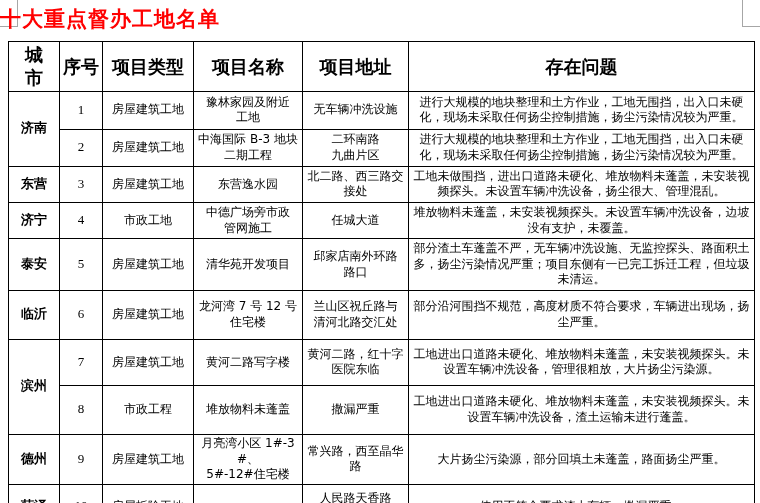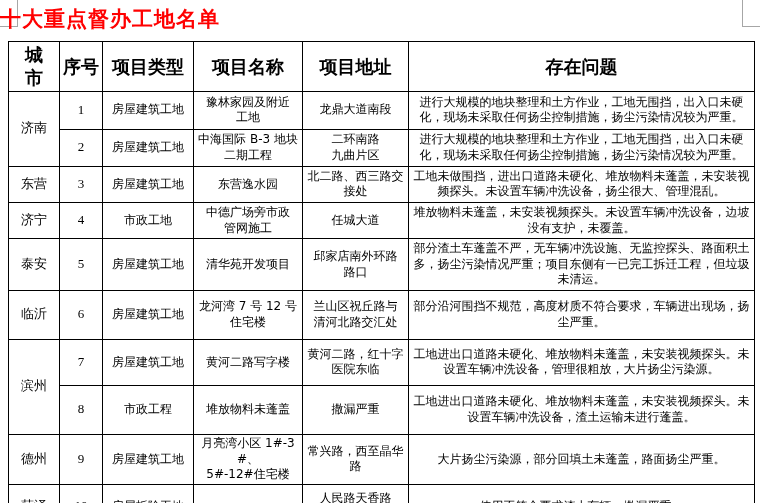--- a/index.html
+++ b/index.html
@@ -35,21 +35,21 @@
     border: 1px solid #000000;
     padding: 1px 3px;
     font-size: 12px;
     line-height: 1.3;
     text-align: center;
     vertical-align: middle;
     overflow: hidden;
     word-break: break-all;
   }
   th { font-weight: bold; font-size: 18px; }
-  td.city { font-weight: normal; font-size: 13px; }
+  td.city { font-weight: bold; font-size: 13px; }
   td.num  { font-family: "Liberation Serif", "DejaVu Serif", serif; font-size: 13px; }
   td.name, td.addr { white-space: pre-line; }
   td.problem { text-align: center; padding: 2px 4px; }
 </style>
 </head>
 <body>
 
 <div class="mark-tl"></div>
 <div class="mark-tr"></div>
 
@@ -72,21 +72,21 @@
     <th>项目名称</th>
     <th>项目地址</th>
     <th>存在问题</th>
   </tr>
   <tr style="height:38px">
     <td class="city" rowspan="2">济南</td>
     <td class="num">1</td>
     <td class="type">房屋建筑工地</td>
     <td class="name">豫林家园及附近
 工地</td>
-    <td class="addr">龙鼎大道南段</td>
+    <td class="addr">无车辆冲洗设施</td>
     <td class="problem">进行大规模的地块整理和土方作业，工地无围挡，出入口未硬化，现场未采取任何扬尘控制措施，扬尘污染情况较为严重。</td>
   </tr>
   <tr style="height:37px">
     <td class="num">2</td>
     <td class="type">房屋建筑工地</td>
     <td class="name">中海国际 B-3 地块
 二期工程</td>
     <td class="addr">二环南路
 九曲片区</td>
     <td class="problem">进行大规模的地块整理和土方作业，工地无围挡，出入口未硬化，现场未采取任何扬尘控制措施，扬尘污染情况较为严重。</td>

